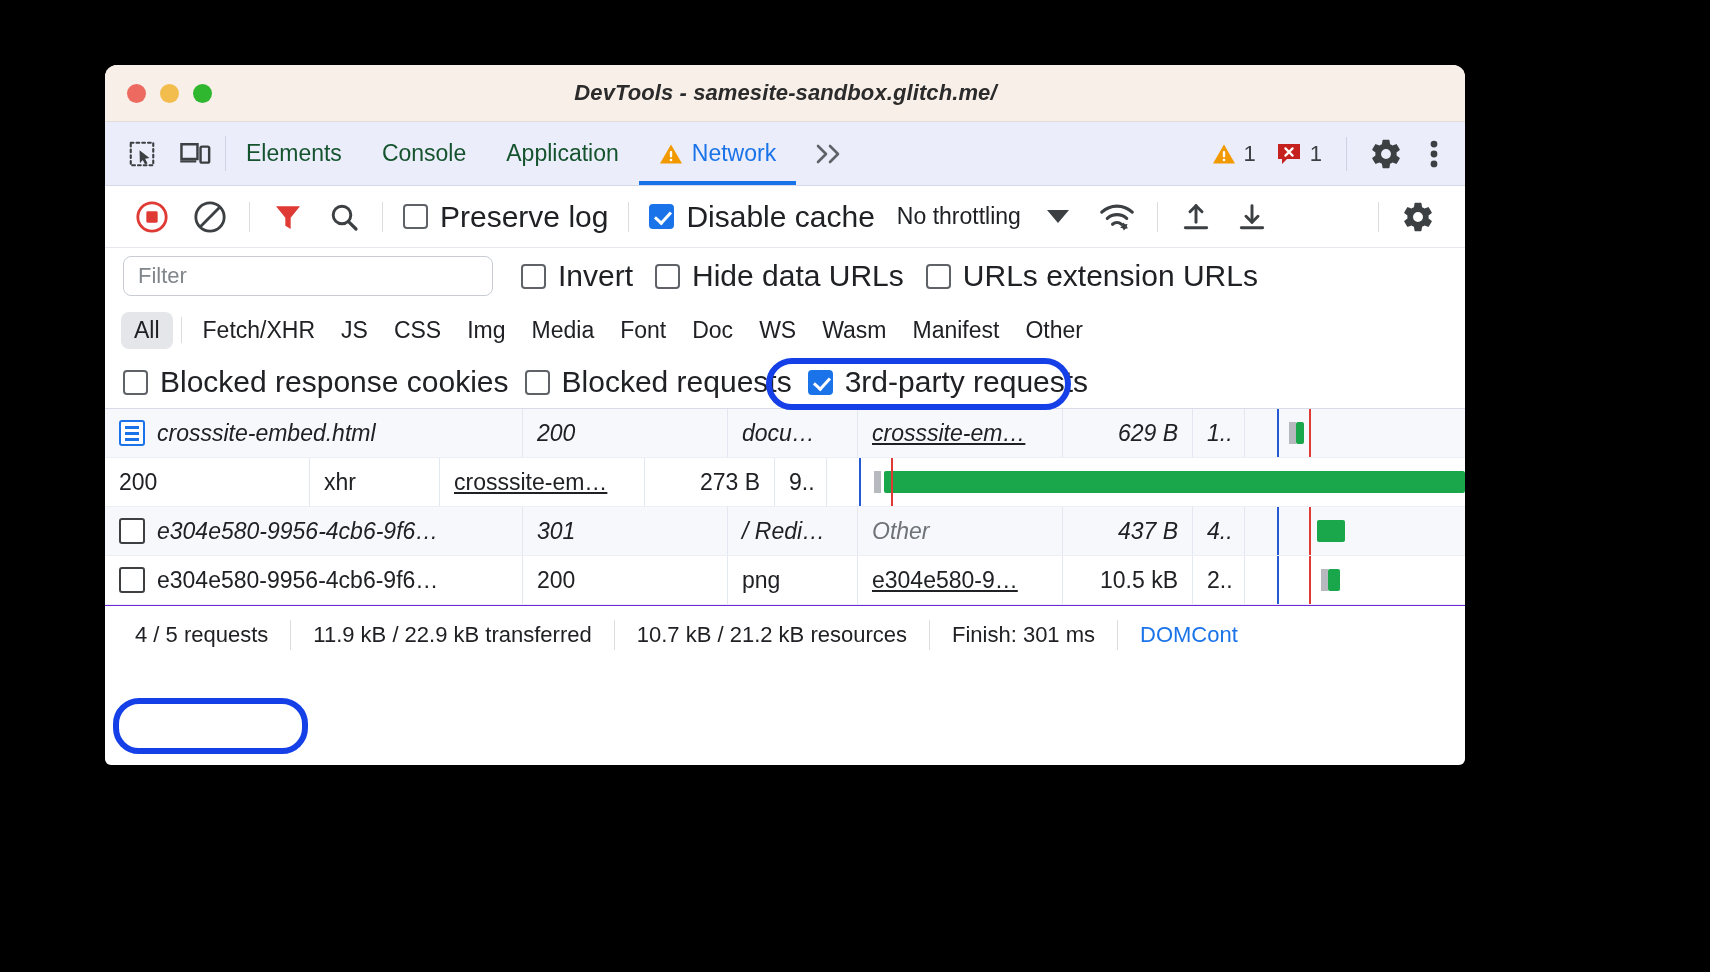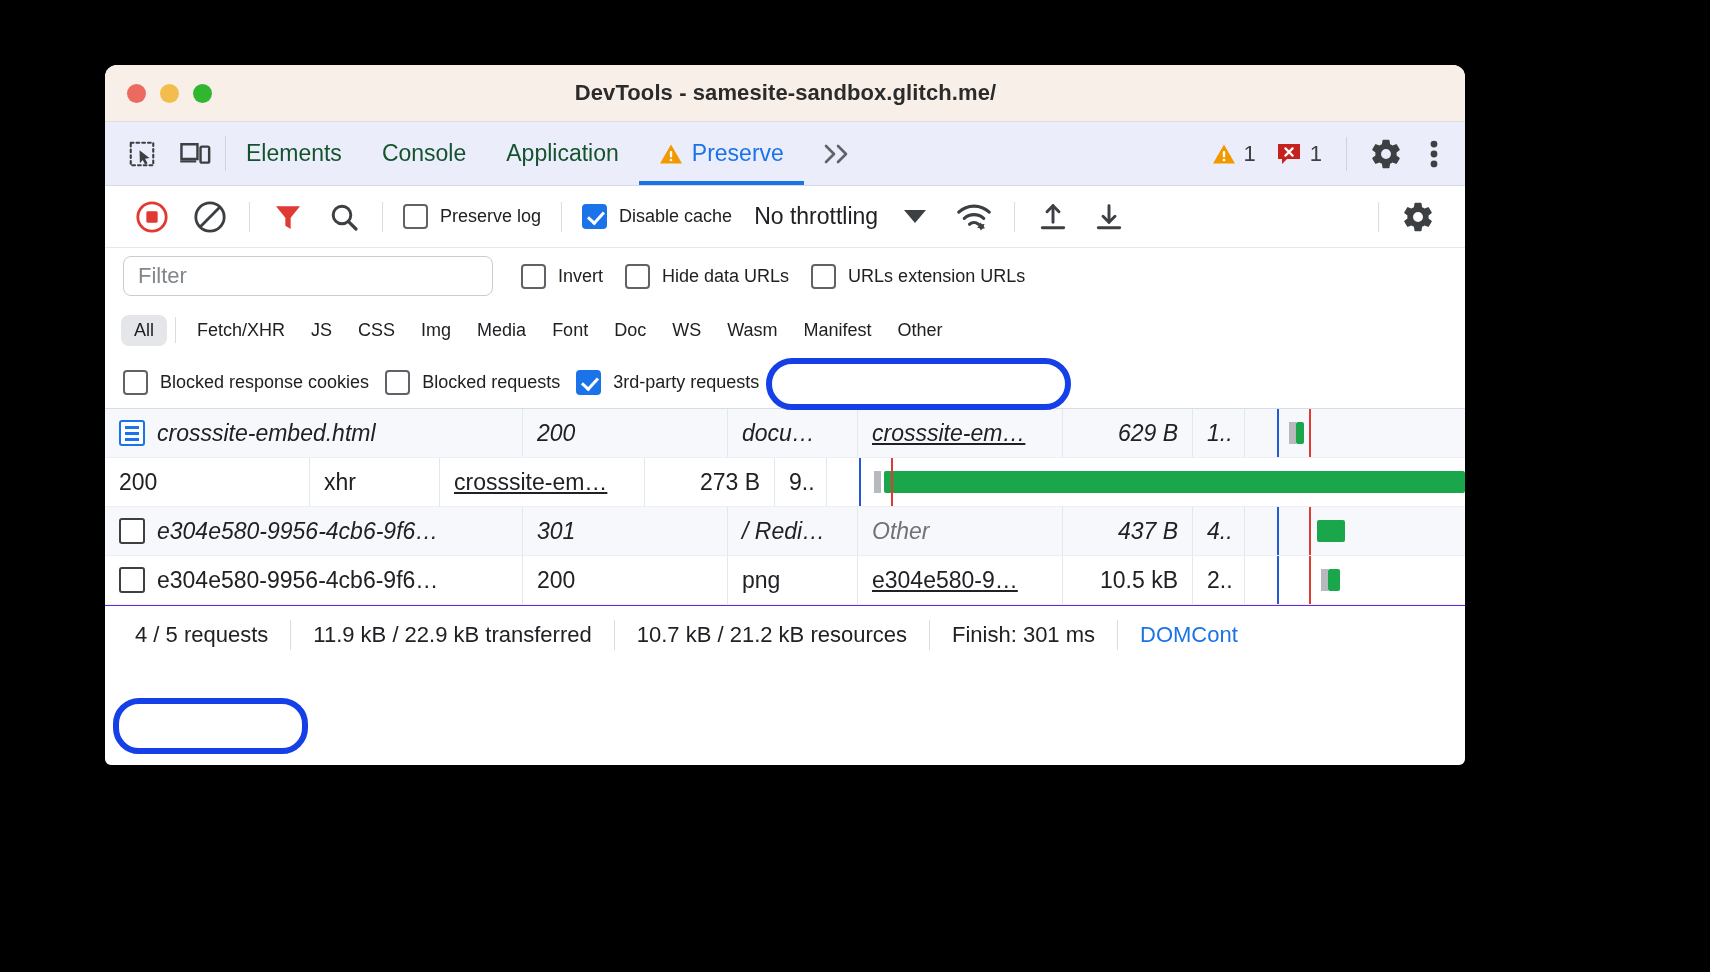--- a/index.html
+++ b/index.html
@@ -44,20 +44,21 @@
   .dot.yellow { background: #f2bd4d; }
   .dot.green { background: #2fb72f; }
   .title-text {
     position: absolute;
     left: 1px; right: 0;
     text-align: center;
     font-size: 22px;
     font-weight: bold;
     color: #2b2b2b;
     letter-spacing: 0.1px;
+    font-style: italic;
   }
   
   .tabstrip {
     height: 64px;
     background: #ebeefa;
     display: flex;
     align-items: stretch;
     border-bottom: 1px solid #d6dae8;
     position: relative;
   }
@@ -130,21 +131,21 @@
     align-items: center;
     gap: 0;
     padding: 0 18px;
     background: #fff;
     border-bottom: 1px solid #e6e8ee;
   }
   .tb-item { display: flex; align-items: center; padding: 0 12px; }
   .tb-sep { width: 1px; height: 30px; background: #dadce0; margin: 0 10px; }
   .cb-label {
     display: flex; align-items: center; gap: 12px;
-    font-size: 18px; color: #202124;
+    font-size: 30px; color: #202124;
     padding: 0 10px;
     white-space: nowrap;
   }
   .cbox {
     width: 25px; height: 25px;
     border: 2px solid #5f6368;
     border-radius: 4px;
     background: #fff;
     flex: none;
   }
@@ -199,21 +200,21 @@
   }
   
   .typerow {
     height: 52px;
     display: flex; align-items: center;
     padding: 0 16px;
     gap: 0;
     background: #fff;
   }
   .type-pill {
-    font-size: 18px;
+    font-size: 23px;
     color: #202124;
     padding: 5px 13px;
     border-radius: 8px;
     white-space: nowrap;
   }
   .type-pill.active { background: #e4e6e9; }
   .type-divider { width: 1px; height: 26px; background: #dadce0; margin: 0 8px; }
   
   .morerow {
     height: 52px;
@@ -382,21 +383,21 @@
           <span>Application</span>
         </div>
         <div class="tab active">
           <span>
             <svg width="24" height="22" viewBox="0 0 24 22">
               <path d="M12 1.5L23 20.5H1z" fill="#f29900"></path>
               <rect x="10.8" y="8" width="2.4" height="6.4" rx="1.1" fill="#fff"></rect>
               <circle cx="12" cy="17" r="1.35" fill="#fff"></circle>
             </svg>
           </span>
-          <span>Preserve</span>
+          <span>Network</span>
         </div>
       </div>
       <div class="chevrons">
         <svg width="34" height="26" viewBox="0 0 34 26">
           <path d="M6 5l8 8-8 8M18 5l8 8-8 8" fill="none" stroke="#5f6368" stroke-width="2.6" stroke-linecap="round" stroke-linejoin="round"></path>
         </svg>
       </div>
       <div class="counters">
         <div class="counter">
           <span>

